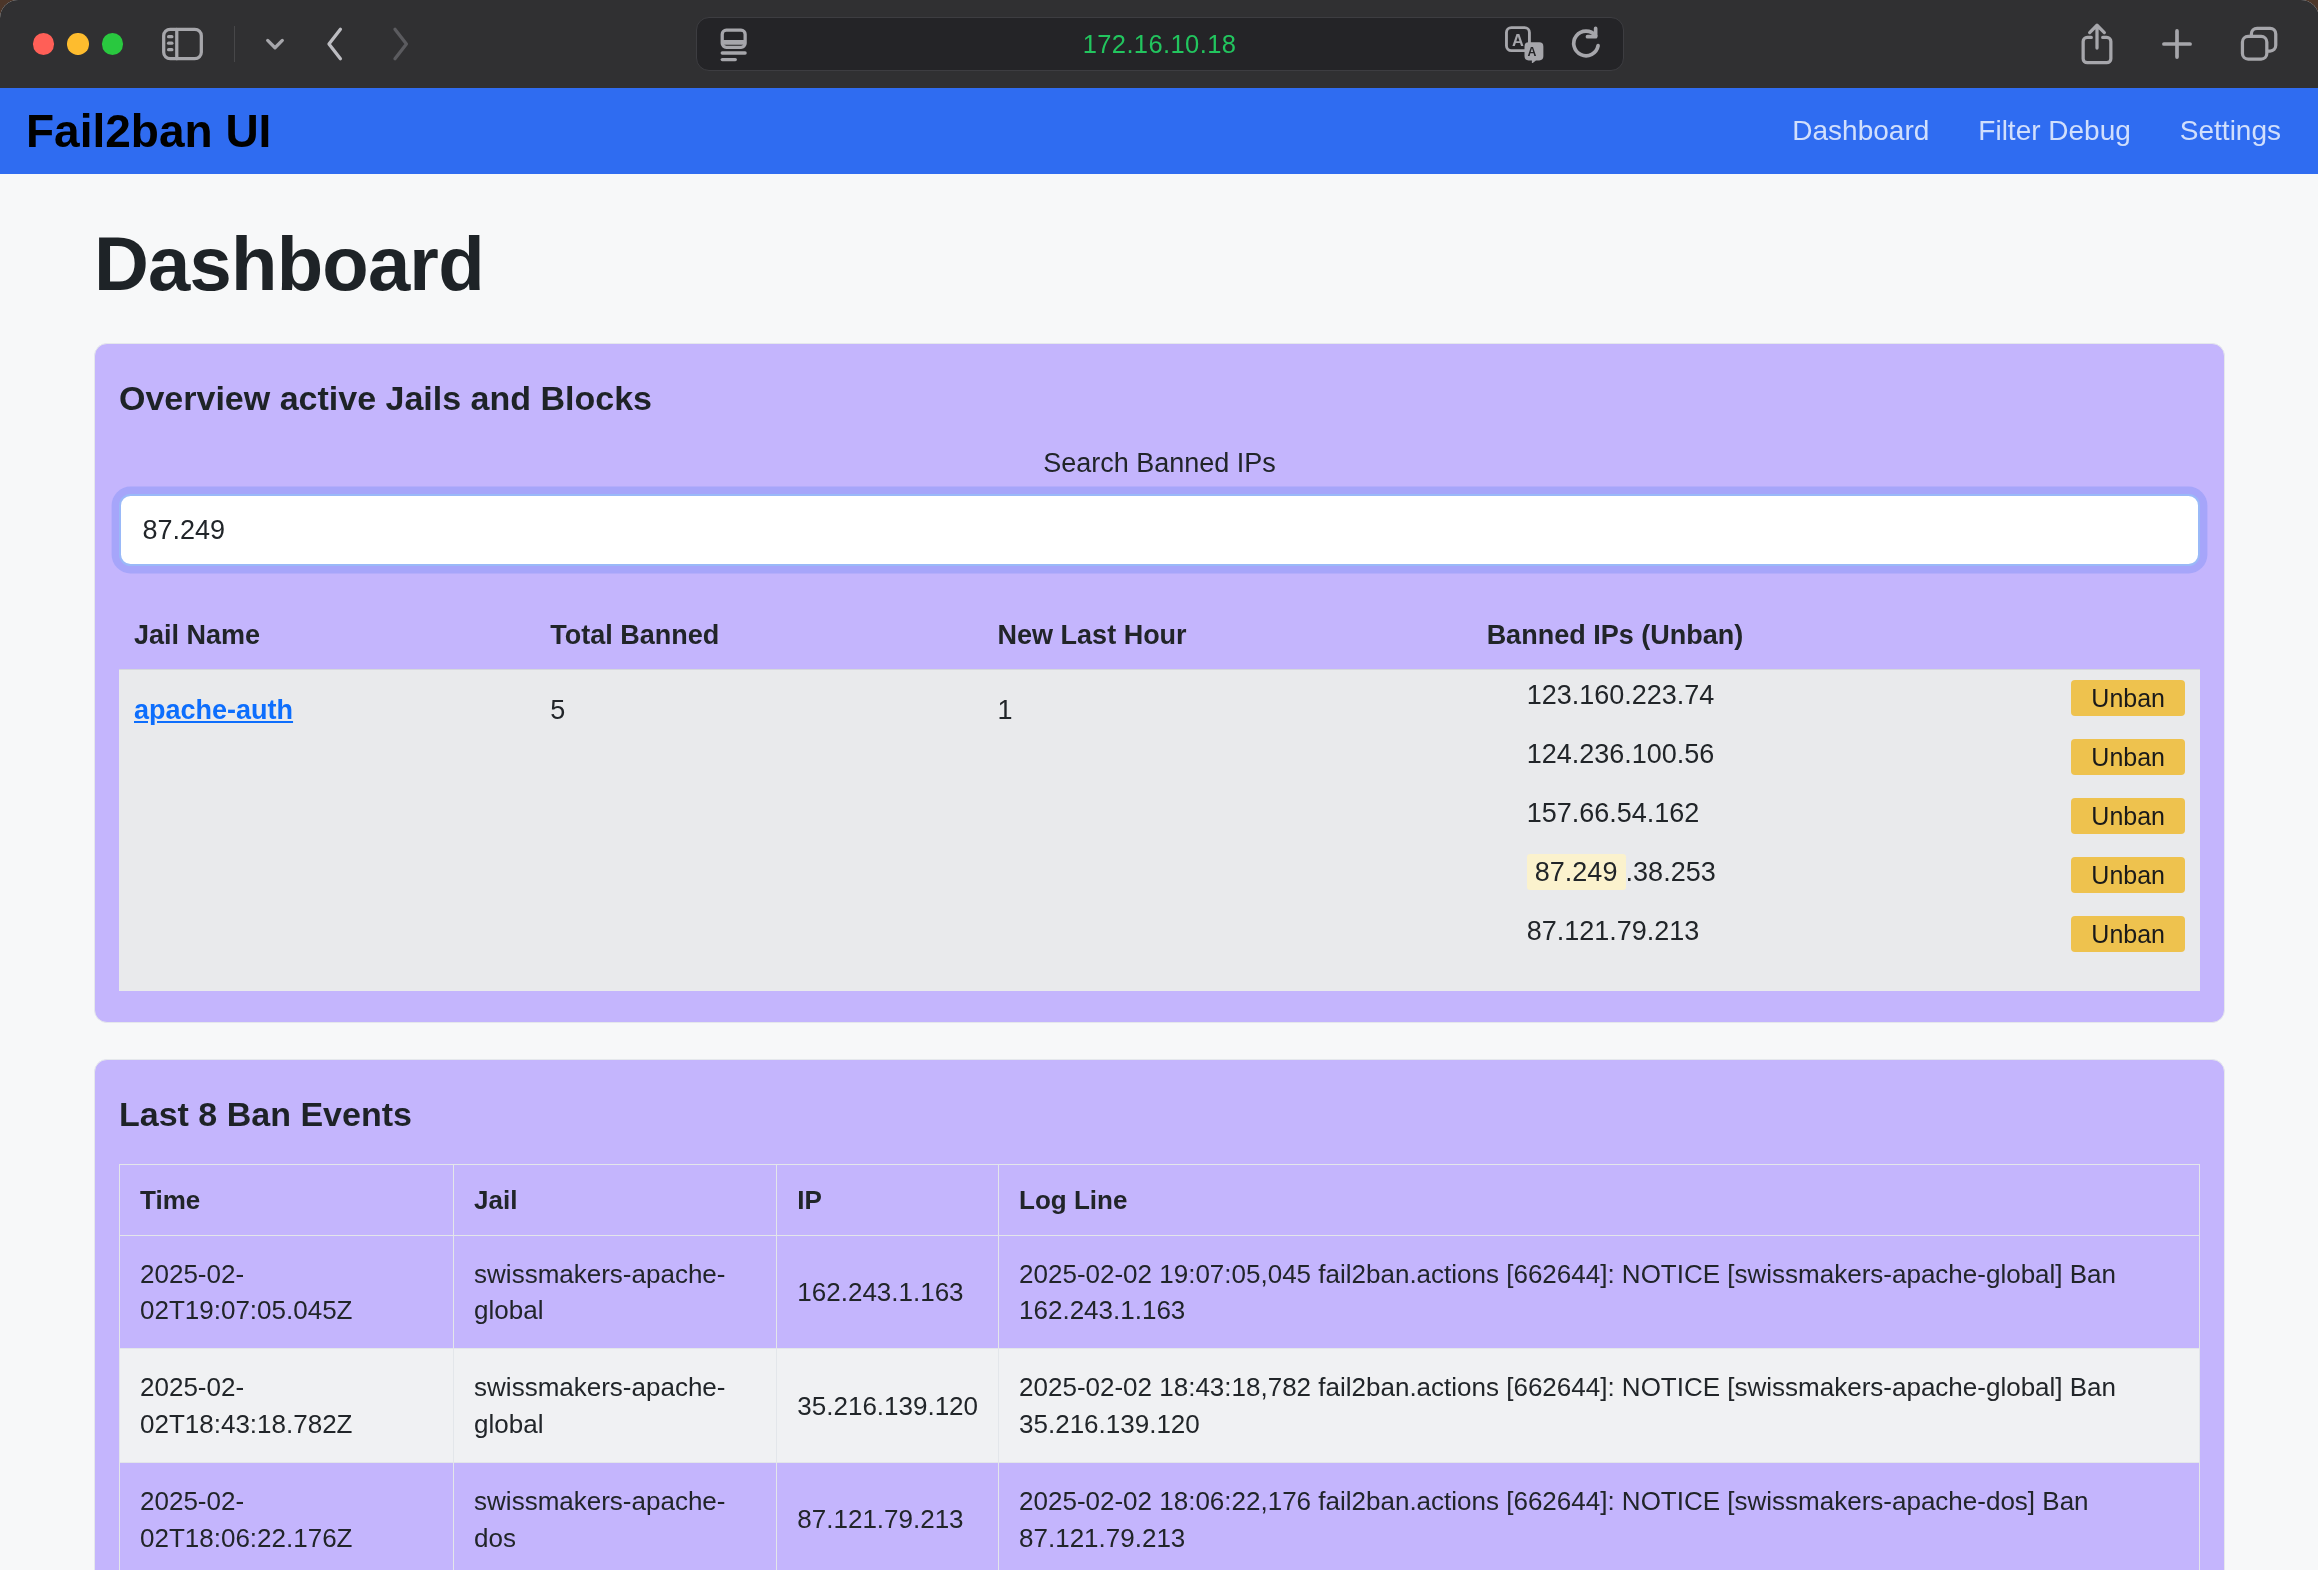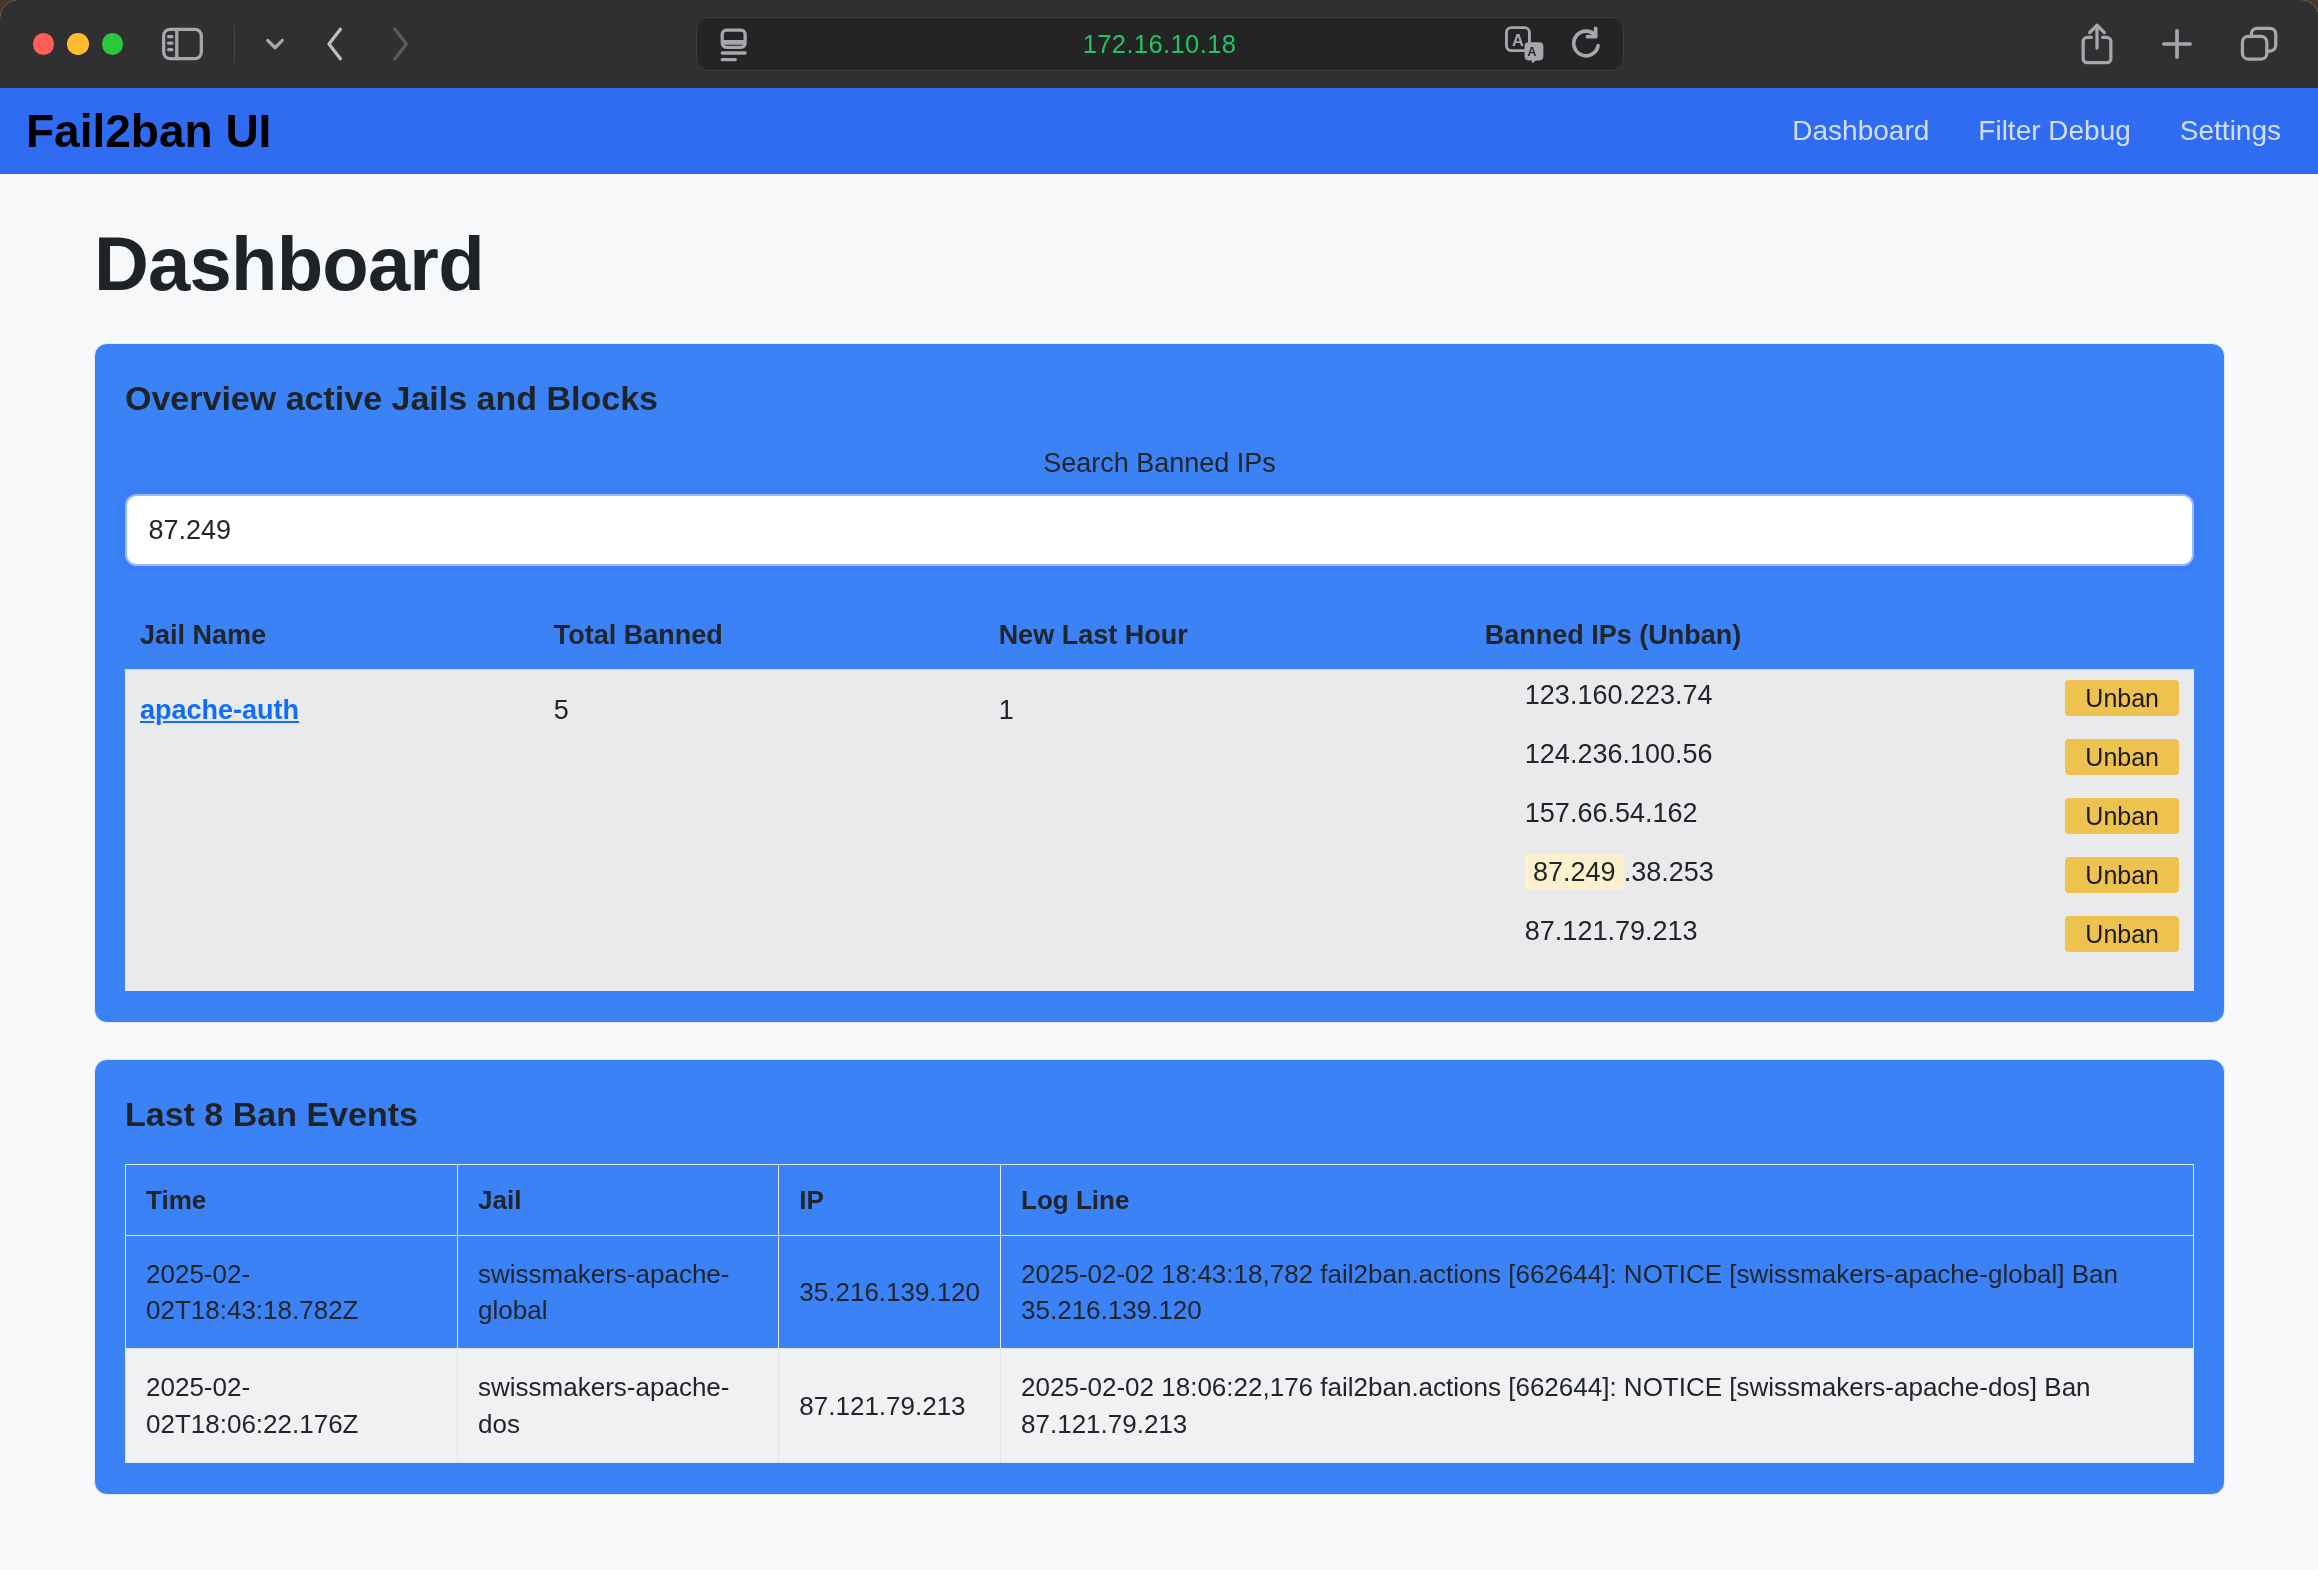--- a/index.html
+++ b/index.html
@@ -67,24 +67,24 @@
 
   
   main { flex: 1 1 auto; padding: 0 94px; overflow: hidden; }
   h1 {
     margin: 46px 0 0;
     font-size: 76px; font-weight: 600;
     color: #1e2327; letter-spacing: -0.8px;
   }
   .card {
     margin-top: 36px;
-    background: #3b82f6;
+    background: #c4b5fd;
     border: 1.6px solid #e5e8ec;
     border-radius: 13px;
-    padding: 30px 30px 31px;
+    padding: 30px 24px 31px;
   }
   .card h2 { margin: 5px 0 0; font-size: 34px; font-weight: 600; color: #1e2327; }
   .search-label { margin: 30px 0 15px; font-size: 27px; color: #212529; text-align: center; }
   .search-input {
     display: block; width: 100%;
     height: 72px; padding: 0 21.4px;
     font-size: 27px; font-family: inherit; color: #212529;
     background: #ffffff;
     border: 2.5px solid var(--focus-border, #9ab9f8);
     border-radius: 11.5px;
@@ -278,20 +278,26 @@
         <thead>
             <tr id="events-head">
               <th>Time</th>
               <th>Jail</th>
               <th>IP</th>
               <th>Log Line</th>
             </tr>
           </thead>
         <tbody id="events-body">
             <tr>
+              <td>2025-02-02T19:07:05.045Z</td>
+              <td>swissmakers-apache-global</td>
+              <td>162.243.1.163</td>
+              <td>2025-02-02 19:07:05,045 fail2ban.actions [662644]: NOTICE [swissmakers-apache-global] Ban 162.243.1.163</td>
+            </tr>
+            <tr>
               <td>2025-02-02T18:43:18.782Z</td>
               <td>swissmakers-apache-global</td>
               <td>35.216.139.120</td>
               <td>2025-02-02 18:43:18,782 fail2ban.actions [662644]: NOTICE [swissmakers-apache-global] Ban 35.216.139.120</td>
             </tr>
             <tr>
               <td>2025-02-02T18:06:22.176Z</td>
               <td>swissmakers-apache-dos</td>
               <td>87.121.79.213</td>
               <td>2025-02-02 18:06:22,176 fail2ban.actions [662644]: NOTICE [swissmakers-apache-dos] Ban 87.121.79.213</td>

